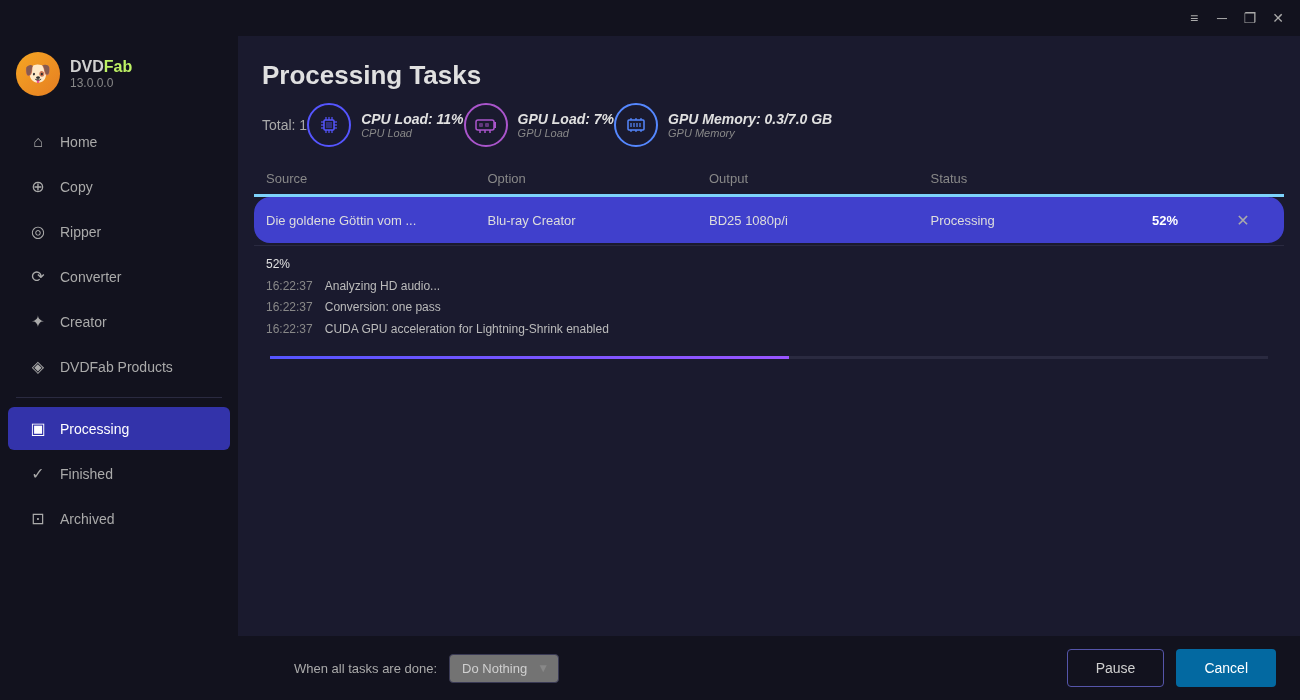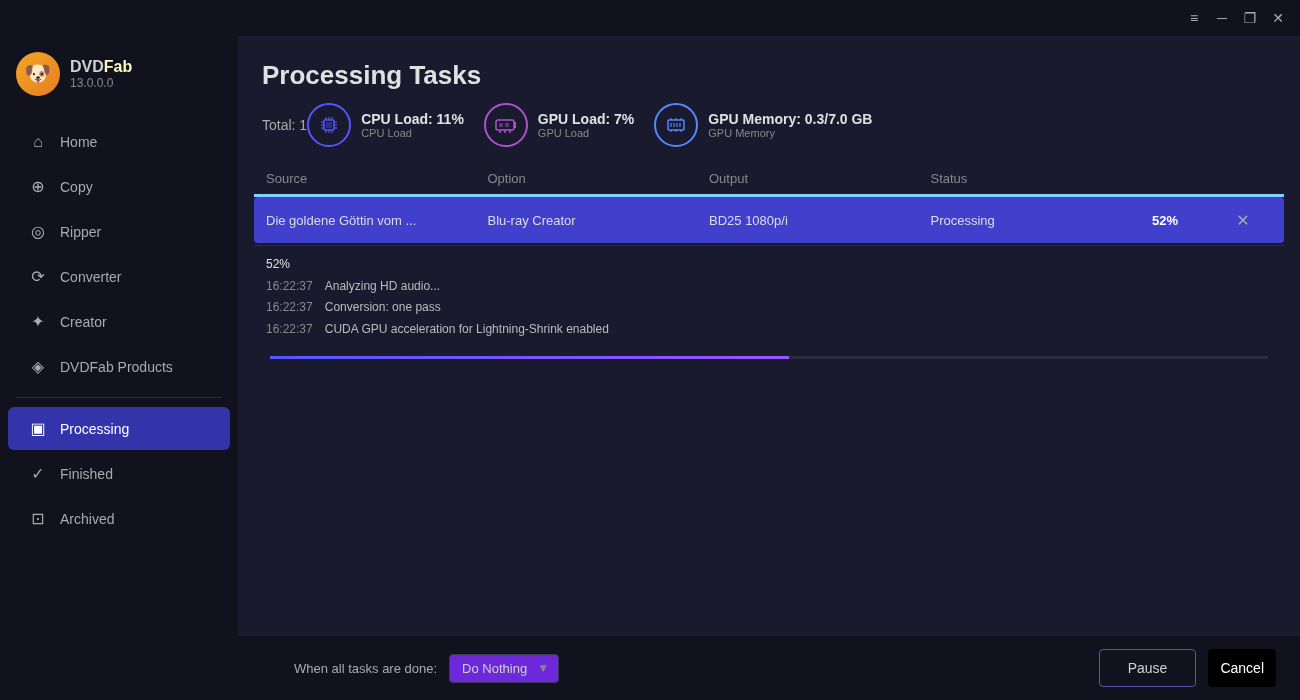--- a/index.html
+++ b/index.html
@@ -69,21 +69,21 @@
       flex-shrink: 0;
     }
     .logo-text {
       display: flex;
       flex-direction: column;
     }
     .logo-name {
       font-size: 16px;
       font-weight: bold;
     }
-    .logo-name span { color: #fef9c3; }
+    .logo-name span { color: #bef264; }
     .logo-version {
       font-size: 12px;
       color: #888;
     }
 
     .sidebar-item {
       display: flex;
       align-items: center;
       gap: 12px;
       padding: 12px 20px;
@@ -132,21 +132,21 @@
       display: flex;
       align-items: center;
       justify-content: flex-start;
     }
     .total-label {
       font-size: 14px;
       color: #aaa;
     }
     .stats-group {
       display: flex;
-      gap: 20px;
+      font-style: italic;
     }
     .stat-item {
       display: flex;
       align-items: center;
       gap: 10px;
     }
     .stat-circle {
       width: 44px;
       height: 44px;
       border-radius: 50%;
@@ -188,21 +188,21 @@
     .table-body {
       flex: 1;
       overflow-y: auto;
     }
     .task-row {
       display: grid;
       grid-template-columns: 1fr 1fr 1fr 1fr 80px 40px;
       padding: 12px 12px;
       align-items: center;
       background: #4040cc;
-      border-radius: 4px;
+      border-radius: 16px;
       margin-bottom: 2px;
       font-size: 13px;
       color: #fff;
       cursor: pointer;
     }
     .task-row .source { color: #ddd; }
     .task-row .option { color: #ddd; }
     .task-row .output { color: #ddd; }
     .task-row .status { color: #ddd; }
     .task-row .percent { color: #fff; font-weight: bold; }
@@ -257,21 +257,21 @@
       display: flex;
       align-items: center;
       gap: 12px;
     }
     .footer-label {
       font-size: 13px;
       color: #aaa;
       margin-left: 32px;
     }
     .footer-select {
-      background: #6d28d9;
+      background: #737373;
       border: 1px solid #3a3a55;
       color: #d0d0d0;
       padding: 6px 30px 6px 12px;
       border-radius: 4px;
       font-size: 13px;
       appearance: none;
       cursor: pointer;
       position: relative;
     }
     .select-wrapper {
@@ -295,23 +295,23 @@
     .btn-pause {
       padding: 10px 28px;
       border: 1px solid #5555aa;
       background: transparent;
       color: #d0d0d0;
       border-radius: 4px;
       font-size: 14px;
       cursor: pointer;
     }
     .btn-cancel {
-      padding: 10px 12px;
+      padding: 10px 28px;
       border: none;
-      background: #000000;
+      background: #0369a1;
       color: #fff;
       border-radius: 4px;
       font-size: 14px;
       cursor: pointer;
     }
   </style>
 </head>
 <body>
 
 <div class="titlebar">

